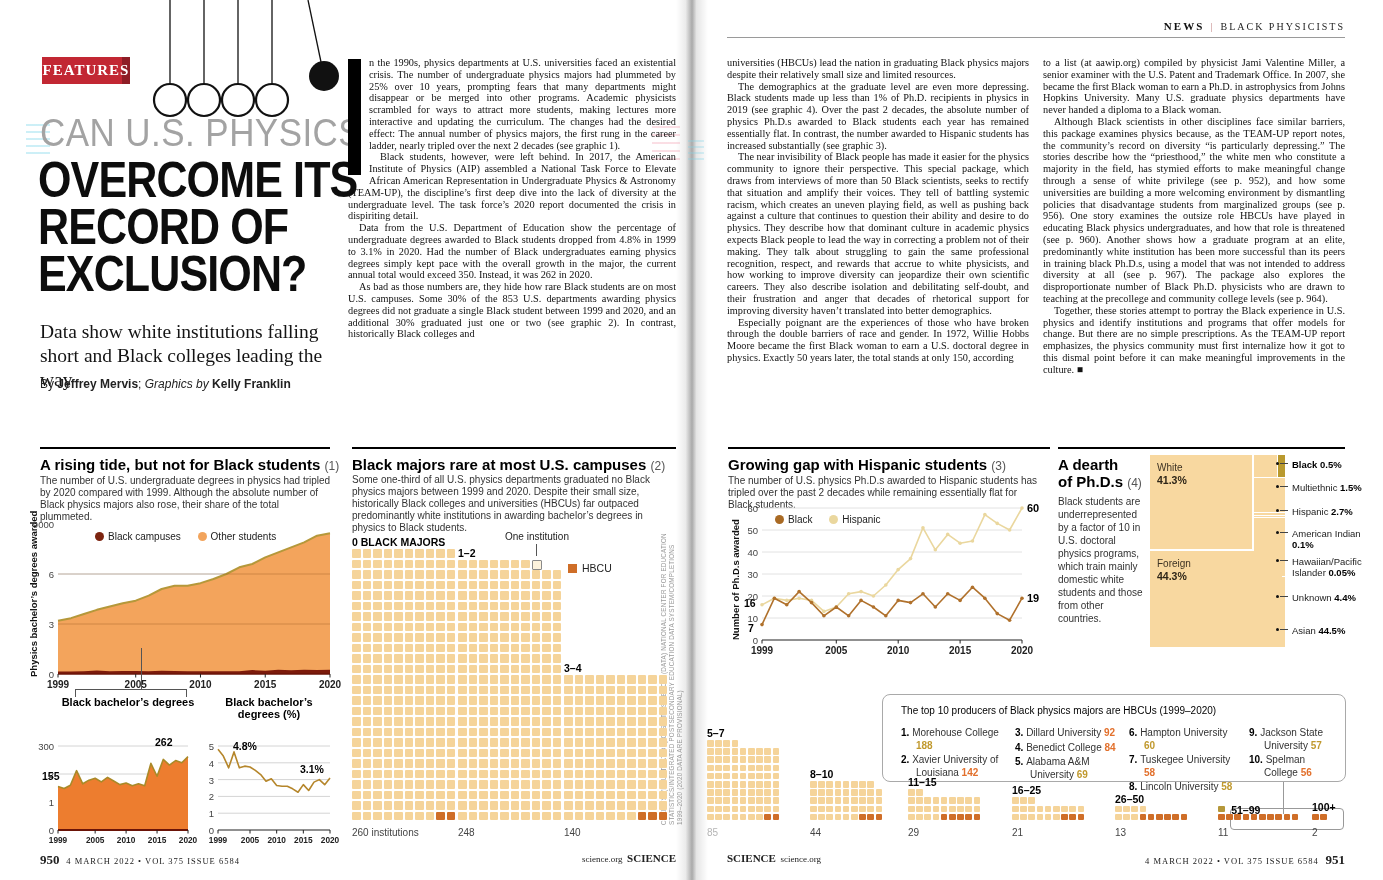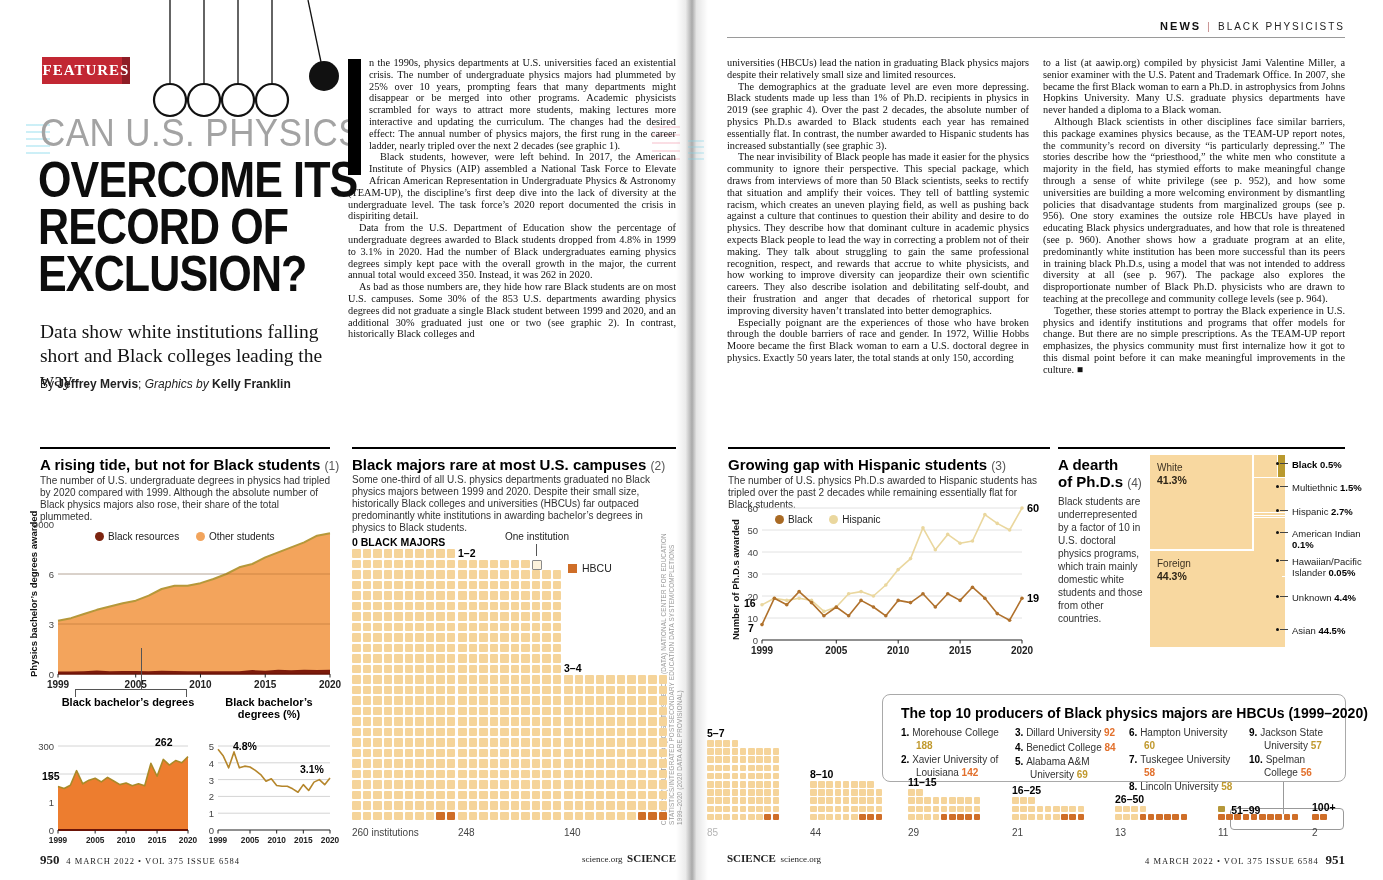--- a/index.html
+++ b/index.html
@@ -20,21 +20,21 @@
   .byline b{font-weight:bold;} .byline i{font-style:italic;}
   
   .col{position:absolute;top:57px;width:302px;height:350px;overflow:hidden;
        font-family:"Liberation Serif",serif;font-size:10.3px;line-height:11.8px;
        text-align:justify;color:#111;}
   #col1{left:348px;width:328px;}
   #col2{left:727px;} #col3{left:1043px;}
   .col p{margin:0;} .col p + p{text-indent:11px;}
   .dropcap{float:left;width:13px;height:116px;background:#000;margin:2px 8px 0 0;}
   
-  .pghead{position:absolute;right:38px;top:20px;font-size:11px;letter-spacing:2px;color:#111;white-space:nowrap;}
+  .pghead{position:absolute;right:38px;top:20px;font-size:11px;letter-spacing:2px;color:#111;white-space:nowrap;font-family:Liberation Serif, serif;}
   .pghead .nw{font-weight:bold;} .pghead .dv{color:#c58a8a;padding:0 6px;} .pghead .sc{font-size:10px;color:#222;}
   .pgrule{position:absolute;left:727px;top:37px;width:618px;height:1px;background:#9a9a9a;}
   
   .grule{position:absolute;height:2px;background:#000;}
   .gtitle{position:absolute;font-size:15px;font-weight:bold;color:#000;white-space:nowrap;}
   .gtitle .gnum{font-weight:normal;font-size:12px;color:#555;}
   .gsub{position:absolute;font-size:10px;line-height:12px;color:#333;}
   .chart{position:absolute;}
   .chart svg{position:absolute;left:0;top:0;overflow:visible;}
   .xtick{position:absolute;transform:translateX(-50%);font-size:10px;font-weight:bold;color:#222;white-space:nowrap;}
@@ -64,21 +64,21 @@
   .tm{position:absolute;background:#f8d8a0;}
   .tmtext{position:absolute;left:7px;top:6px;font-size:10px;color:#3d3223;line-height:13px;}
   .tmtext b{font-size:10.5px;color:#2e2517;}
   .tmlabel{position:absolute;left:1292px;width:76px;font-size:9.5px;line-height:11px;color:#222;}
   .tmlabel b{color:#000;}
   .tmlabel::before{content:'';position:absolute;left:-12px;top:4px;width:8px;border-top:1px solid #444;}
   .tmlabel::after{content:'';position:absolute;left:-16px;top:3px;width:3px;height:3px;border-radius:50%;background:#111;}
   
   #top10{position:absolute;left:882px;top:694px;width:462px;height:86px;border:1px solid #a9a9a9;border-radius:8px;
          background:#fff;}
-  #top10 .t10title{position:absolute;left:18px;top:10px;font-size:14px;font-weight:bold;color:#000;white-space:nowrap;}
+  #top10 .t10title{position:absolute;left:18px;top:10px;font-size:10px;font-weight:normal;color:#000;white-space:nowrap;}
   .t10col{position:absolute;top:32px;font-size:10px;line-height:12.5px;color:#333;}
   .t10col p{margin:0 0 2px 0;padding-left:15px;text-indent:-15px;}
   .t10col .rk{color:#000;}
   
   .foot{position:absolute;top:852px;font-family:"Liberation Serif",serif;font-size:9px;color:#222;white-space:nowrap;}
   .foot .pn{font-weight:bold;font-size:13px;}
   .foot .iss{font-size:8.5px;letter-spacing:1px;}
   .foot .br{font-weight:bold;font-size:11px;}
   
   #fold{position:absolute;left:676px;top:0;width:32px;height:880px;pointer-events:none;
@@ -169,21 +169,21 @@
       <div class="xtick" style="left: 77.7143px; top: 155px;">2005</div>
       <div class="xtick" style="left: 142.476px; top: 155px;">2010</div>
       <div class="xtick" style="left: 207.238px; top: 155px;">2015</div>
       <div class="xtick" style="left: 272px; top: 155px;">2020</div>
       <div class="ytick" style="top: -5px;">9000</div>
       <div class="ytick" style="top: 45px;">6</div>
       <div class="ytick" style="top: 95px;">3</div>
       <div class="ytick" style="top: 145px;">0</div>
     </div>
   <div class="legend" style="left:95px;top:531px;">
-    <span class="dot" id="lg1a" style="background: rgb(124, 36, 16);"></span><span>Black resources</span>
+    <span class="dot" id="lg1a" style="background: rgb(124, 36, 16);"></span><span>Black campuses</span>
     <span class="dot sp" id="lg1b" style="background: rgb(242, 164, 92);"></span><span>Other students</span>
   </div>
 
   <div class="ln" style="left:141px;top:648px;width:1px;height:41px;"></div>
   <div class="ln" style="left:75px;top:689px;width:112px;height:1px;"></div>
   <div class="ln" style="left:75px;top:689px;width:1px;height:8px;"></div>
   <div class="ln" style="left:186px;top:689px;width:1px;height:8px;"></div>
   <div class="smtitle" style="left:58px;top:696px;width:140px;">Black bachelor’s degrees</div>
   <div class="smtitle" style="left:204px;top:696px;width:130px;">Black bachelor’s degrees (%)</div>
   <div class="chart small" id="c-g1a" style="left:58px;top:746px;width:130px;height:84px;">

